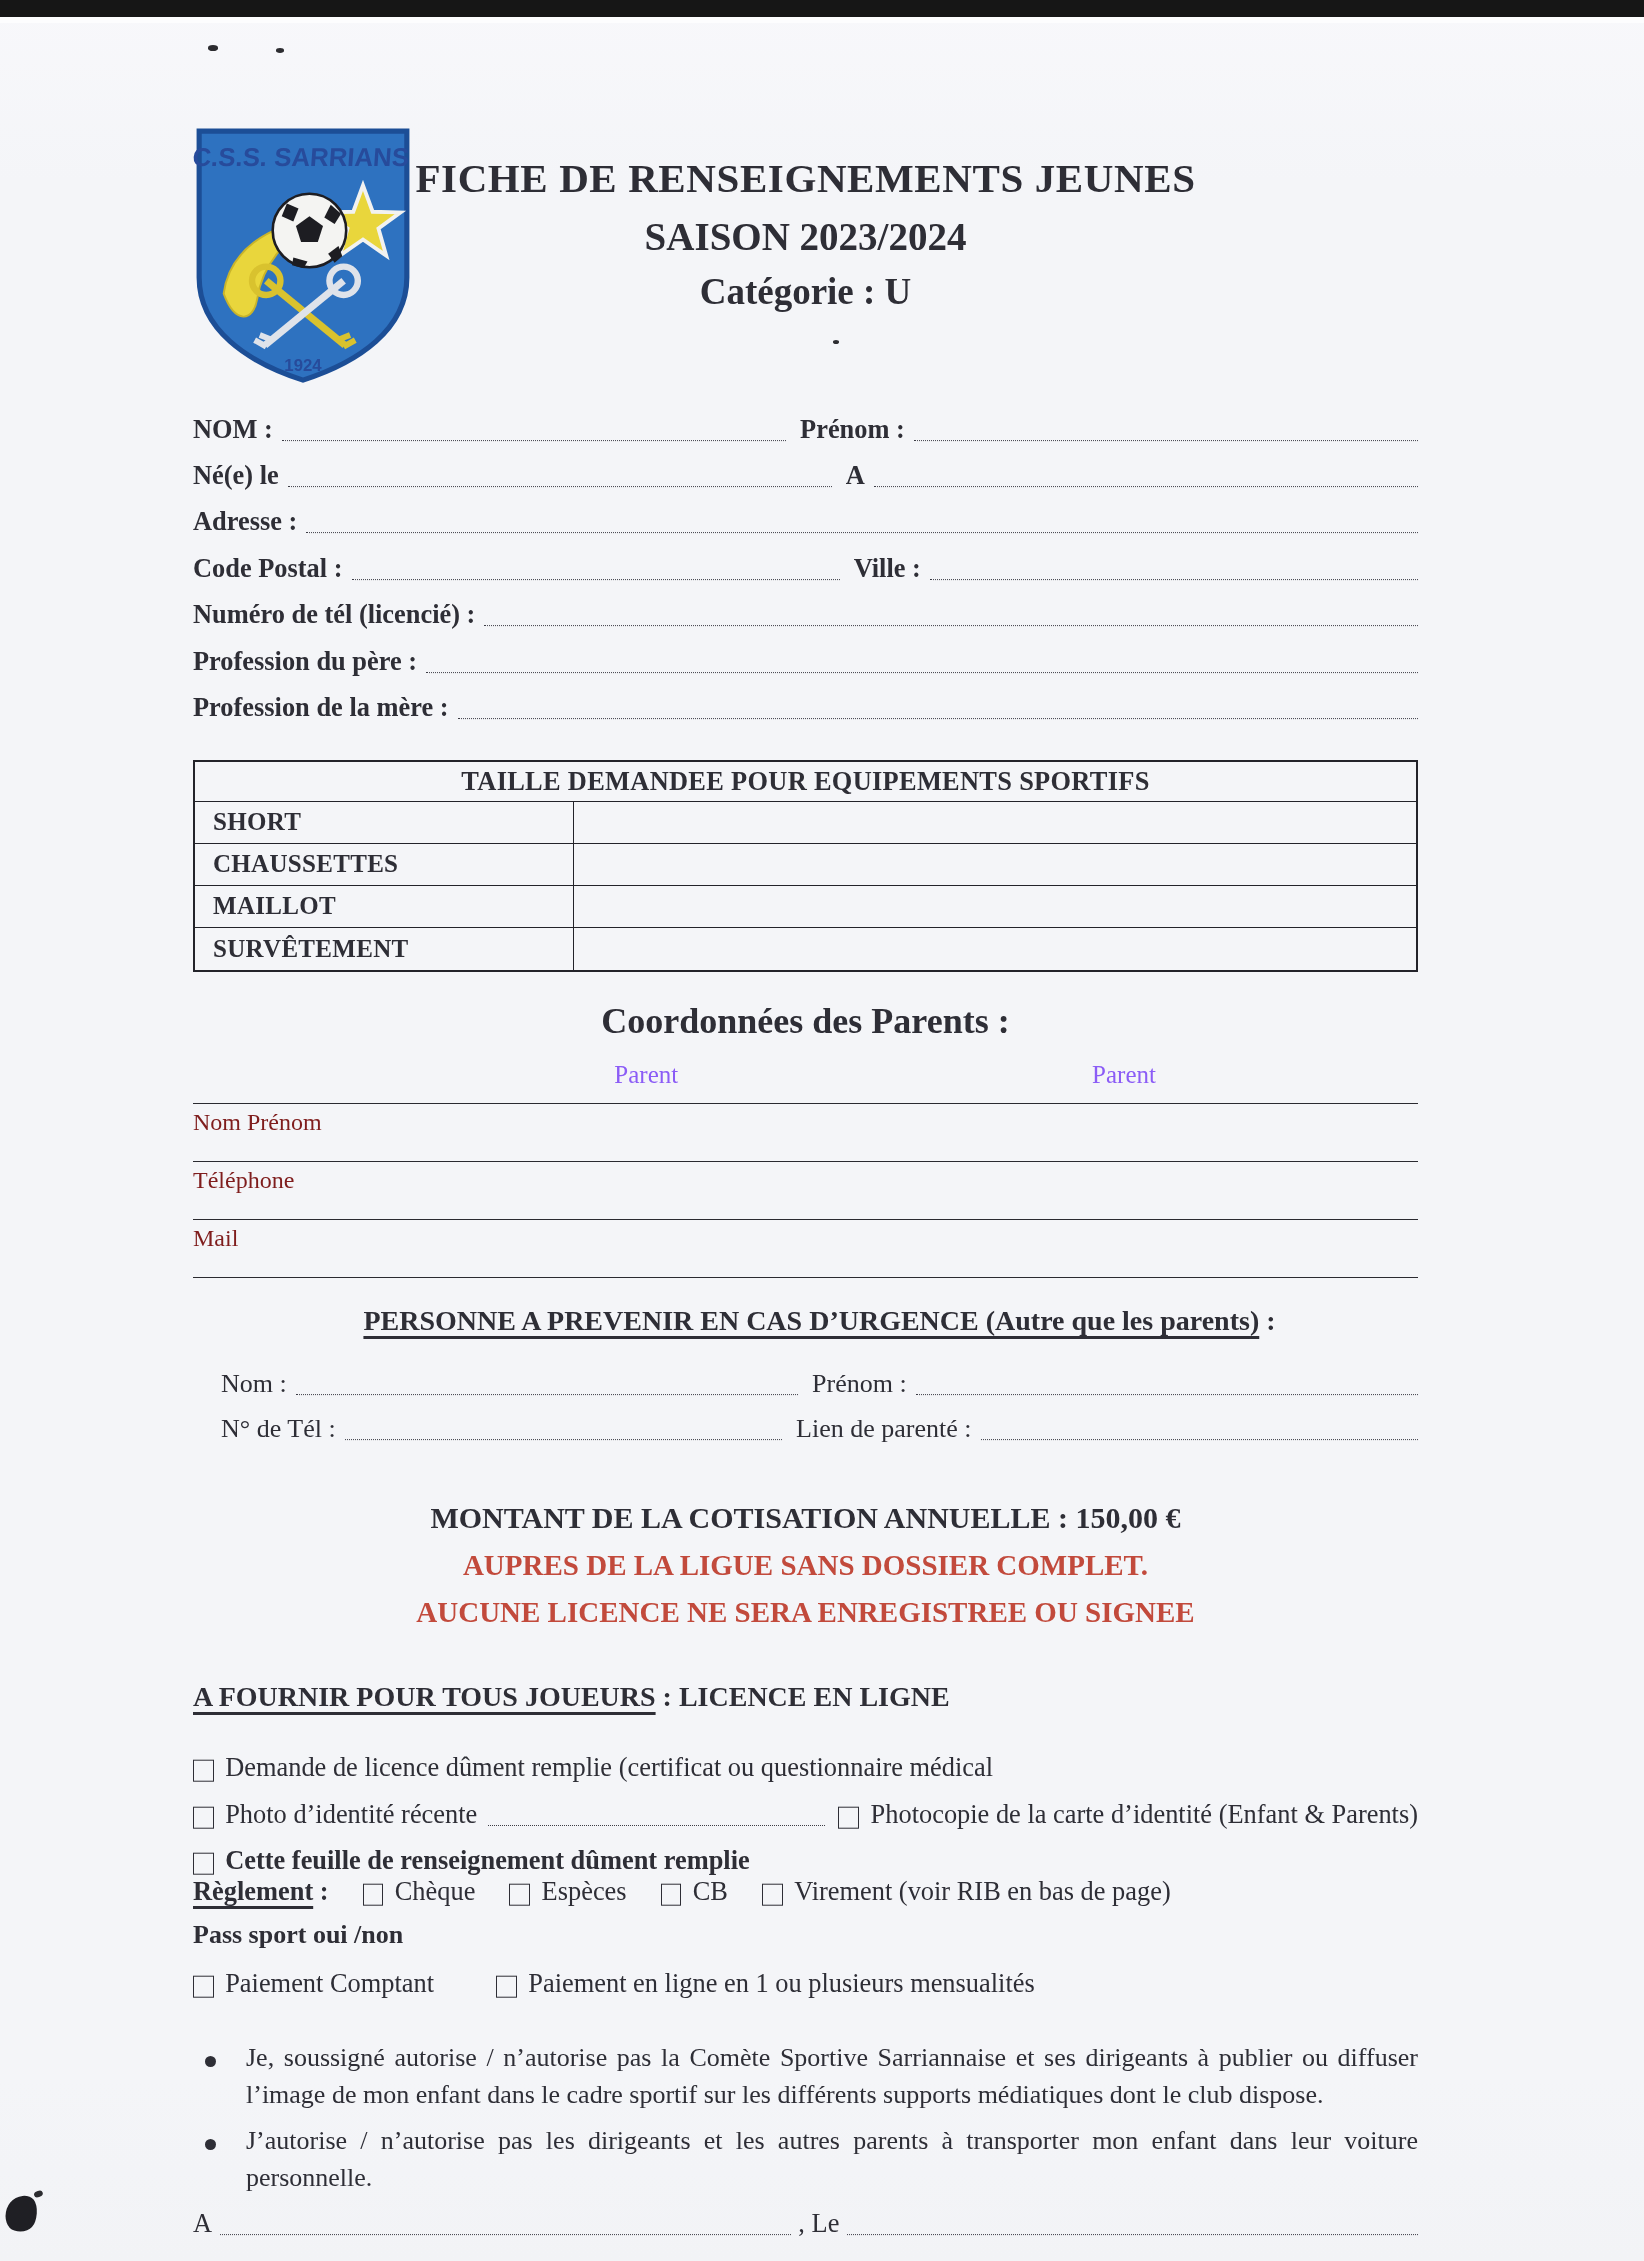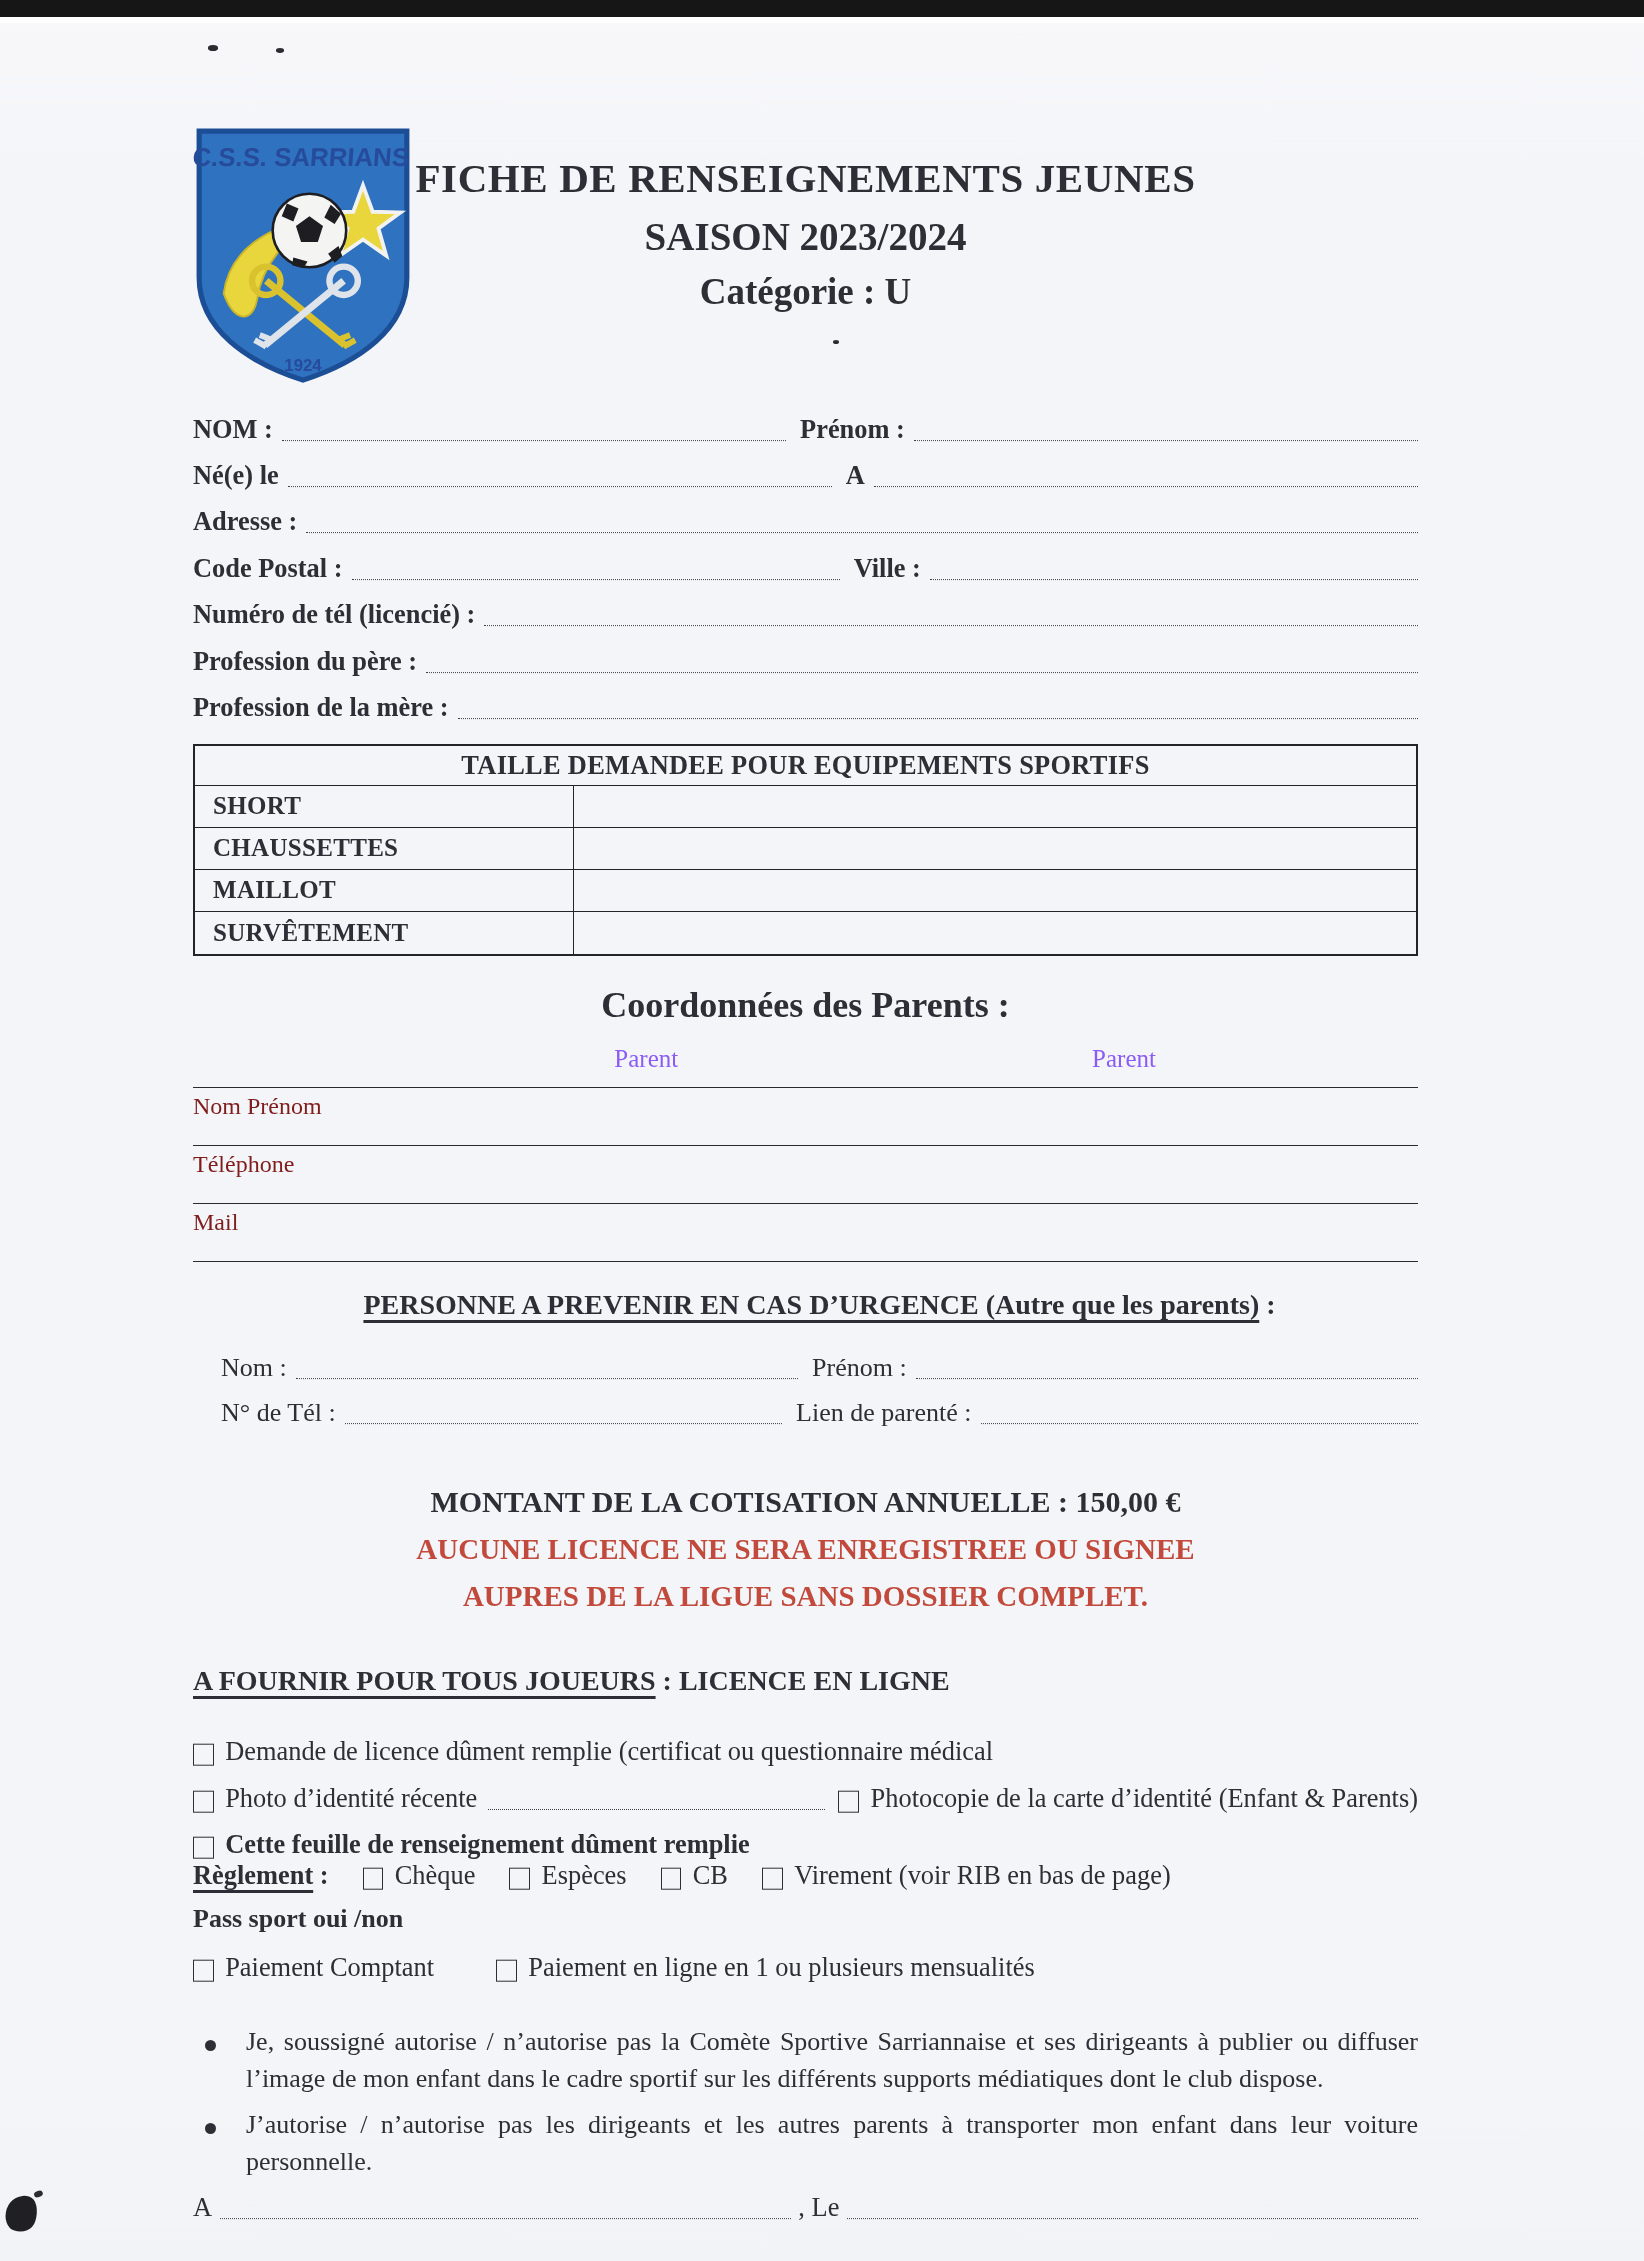--- a/index.html
+++ b/index.html
@@ -53,21 +53,21 @@
   .frow .lbl { padding-right:9px; }
   .frow .lbl2 { padding:0 9px 0 14px; }
   .leader {
     flex:1; height:30px; min-width:39px;
     border-bottom:1.9px dotted #3d3d46;
     transform:translateY(-3.9px);
   }
   .fields .frow{ margin-bottom:6.4px; }
 
   
-  .eqtable { margin-top:21px; border:2.6px solid #23232a; }
+  .eqtable { margin-top:37px; border:2.6px solid #23232a; }
   .eqtable .thead {
     height:40px; display:flex; align-items:center; justify-content:center;
     font-size:26.4px; font-weight:bold; border-bottom:1.9px solid #23232a;
     letter-spacing:0.3px;
   }
   .eqrow { display:flex; height:42px; border-bottom:1.9px solid #23232a; }
   .eqrow:last-child { border-bottom:none; }
   .eqrow .c1 {
     width:31%; border-right:1.9px solid #23232a; display:flex; align-items:center;
     padding-left:18px; font-size:25px; font-weight:bold; letter-spacing:0.3px;
@@ -279,22 +279,22 @@
         <span class="lbl">N° de Tél :</span>
         <span class="leader"></span>
         <span class="lbl2">Lien de parenté :</span>
         <span class="leader"></span>
       </div>
     </div>
   </div>
 
   <div class="cotis">
     <div class="cotis-amount">MONTANT DE LA COTISATION ANNUELLE : 150,00 €</div>
+    <div class="cotis-warn" id="warn2" style="color: rgb(194, 74, 60);">AUPRES DE LA LIGUE SANS DOSSIER COMPLET.</div>
     <div class="cotis-warn" id="warn1" style="color: rgb(194, 74, 60);">AUCUNE LICENCE NE SERA ENREGISTREE OU SIGNEE</div>
-    <div class="cotis-warn" id="warn2" style="color: rgb(194, 74, 60);">AUPRES DE LA LIGUE SANS DOSSIER COMPLET.</div>
   </div>
 
   <div class="docs">
     <div class="docs-head">
       <span class="und">A FOURNIR POUR TOUS JOUEURS</span><span> : LICENCE EN LIGNE</span>
     </div>
     <div class="ditem first">
       <span class="checkbox"></span>
       <span>Demande de licence dûment remplie (certificat ou questionnaire médical</span>
     </div>

